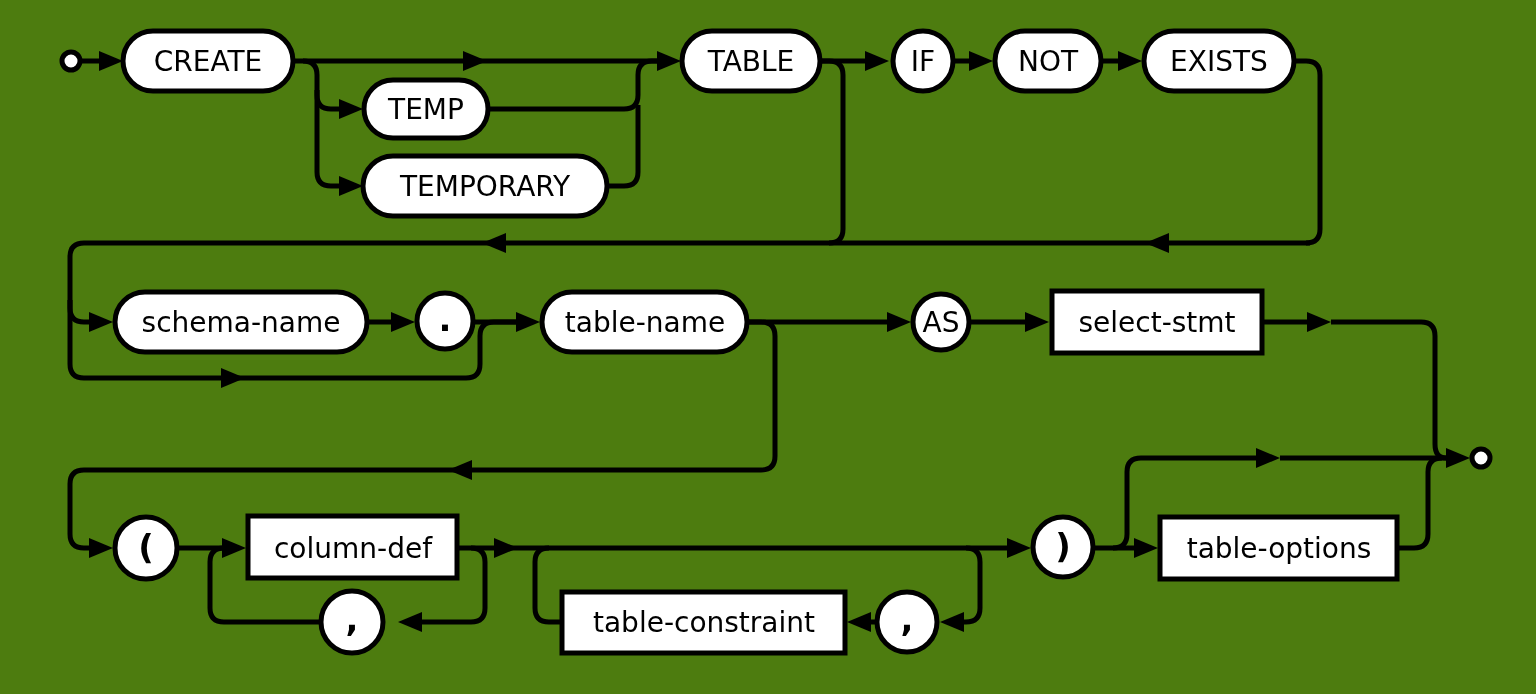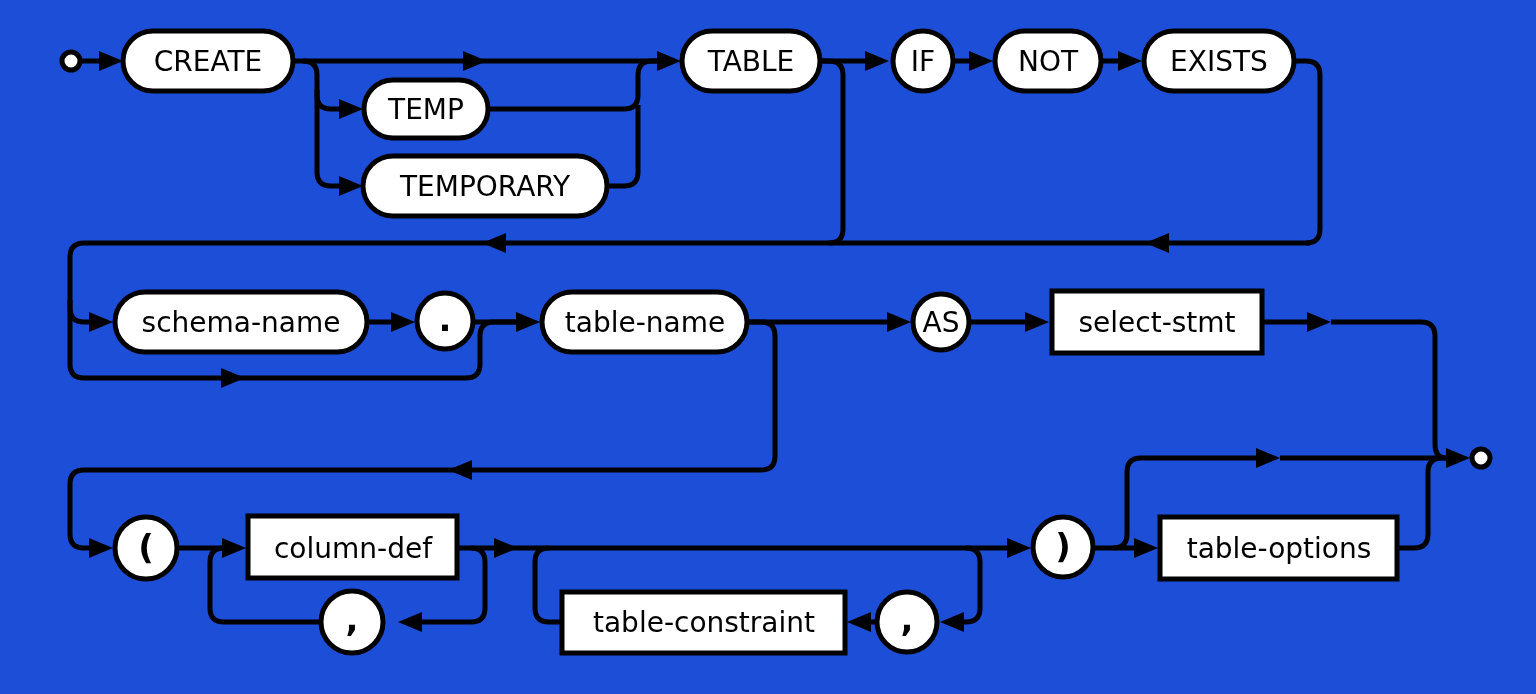--- a/index.html
+++ b/index.html
@@ -1,21 +1,21 @@
 <!DOCTYPE html>
 <html><head>
 <meta charset="utf-8">
 <style>
   html, body { margin: 0; padding: 0; }
   body { background: #ffffff; }
   .stage {
     position: relative;
     width: 1536px;
     height: 694px;
-    background: #1d4ed8;
+    background: #4d7c0f;
     font-family: "DejaVu Sans", "Liberation Sans", sans-serif;
   }
   svg { display: block; }
   .connector {
     fill: none;
     stroke: #000000;
     stroke-width: 5;
   }
   .arrow {
     fill: #000000;

